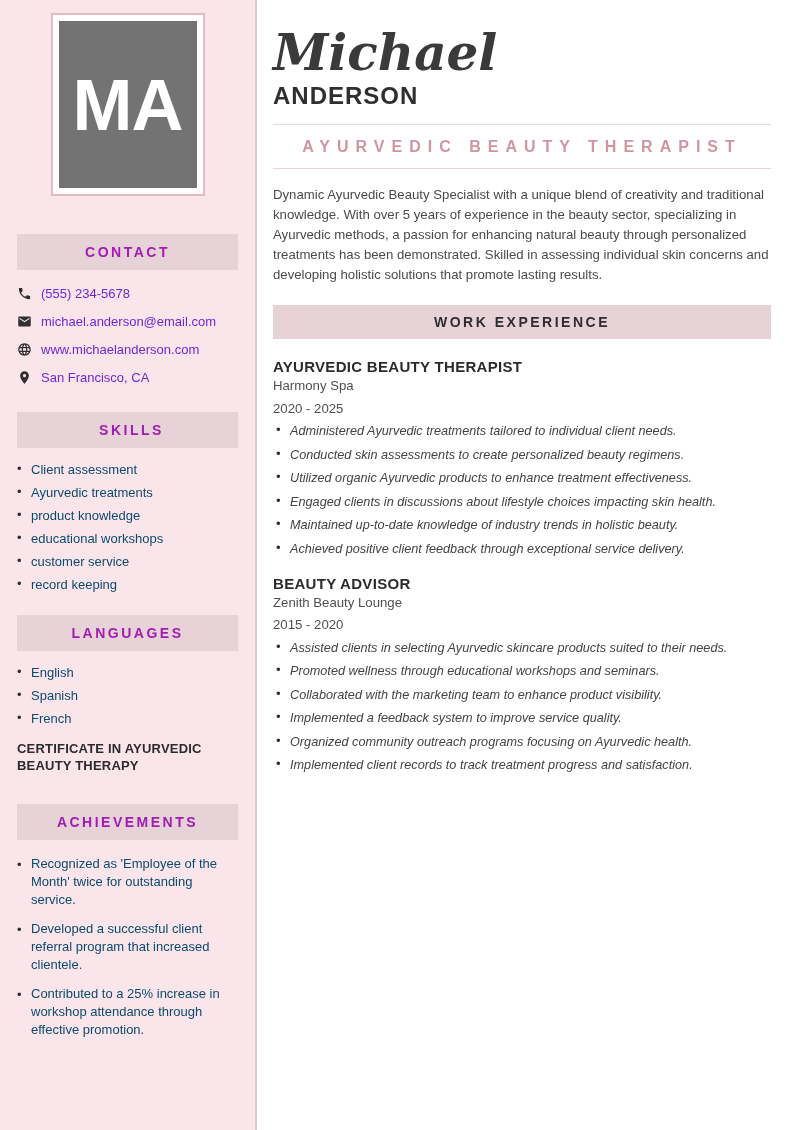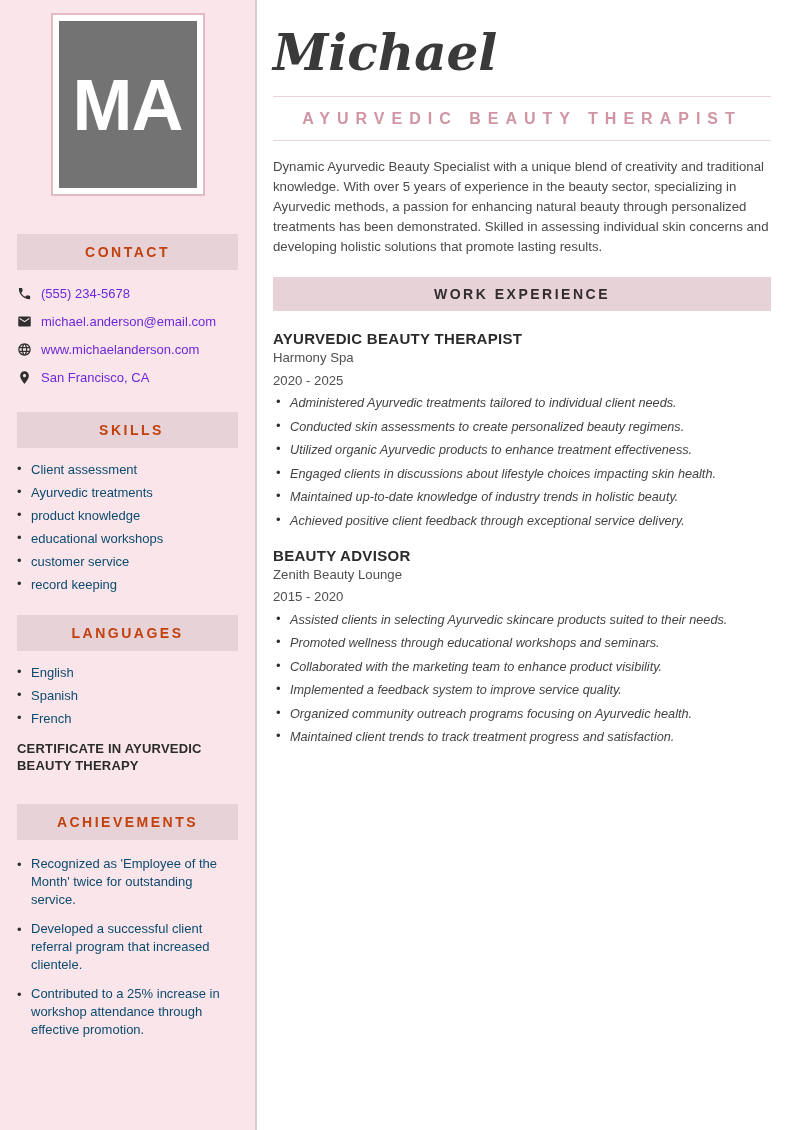--- a/index.html
+++ b/index.html
@@ -33,21 +33,21 @@
     display: flex; align-items: center; justify-content: center;
     font-size: 72px; font-weight: 600; letter-spacing: -1px;
   }
   .side-band {
     margin: 0 17px;
     background: #e7d2d8;
     text-align: center;
     padding: 10px 0;
     font-size: 14px; font-weight: 700;
     letter-spacing: 2.5px;
-    color: #c2410c;
+    color: #a21caf;
   }
   .band-contact { margin-top: 38px; }
   .contact-list { list-style: none; margin: 16px 17px 0; }
   .contact-list li {
     display: flex; align-items: center;
     margin-bottom: 13px;
     font-size: 13px; color: #6d28d9;
   }
   .cicon { width: 15px; height: 15px; margin-right: 9px; flex-shrink: 0; display: inline-flex; }
   .cicon svg { width: 15px; height: 15px; fill: #2f2f2f; }
@@ -216,20 +216,21 @@
     <ul class="plain-list ach-list">
       <li>Recognized as 'Employee of the Month' twice for outstanding service.</li>
       <li>Developed a successful client referral program that increased clientele.</li>
       <li>Contributed to a 25% increase in workshop attendance through effective promotion.</li>
     </ul>
   </aside>
 
   <main class="main">
 
     <h1 class="first-name">Michael</h1>
+    <h2 class="last-name">ANDERSON</h2>
 
     <div class="title-band">
       <span>AYURVEDIC BEAUTY THERAPIST</span>
     </div>
 
     <p class="summary">Dynamic Ayurvedic Beauty Specialist with a unique blend of creativity and traditional knowledge. With over 5 years of experience in the beauty sector, specializing in Ayurvedic methods, a passion for enhancing natural beauty through personalized treatments has been demonstrated. Skilled in assessing individual skin concerns and developing holistic solutions that promote lasting results.</p>
 
     <div class="section-band">WORK EXPERIENCE</div>
 
     <section class="job">
@@ -249,18 +250,18 @@
     <section class="job">
       <h3 class="job-role">BEAUTY ADVISOR</h3>
       <div class="job-company">Zenith Beauty Lounge</div>
       <div class="job-dates">2015 - 2020</div>
       <ul class="job-bullets">
         <li>Assisted clients in selecting Ayurvedic skincare products suited to their needs.</li>
         <li>Promoted wellness through educational workshops and seminars.</li>
         <li>Collaborated with the marketing team to enhance product visibility.</li>
         <li>Implemented a feedback system to improve service quality.</li>
         <li>Organized community outreach programs focusing on Ayurvedic health.</li>
-        <li>Maintained client trends to track treatment progress and satisfaction.</li>
+        <li>Implemented client records to track treatment progress and satisfaction.</li>
       </ul>
     </section>
 
   </main>
 </div>
 
 </body></html>

